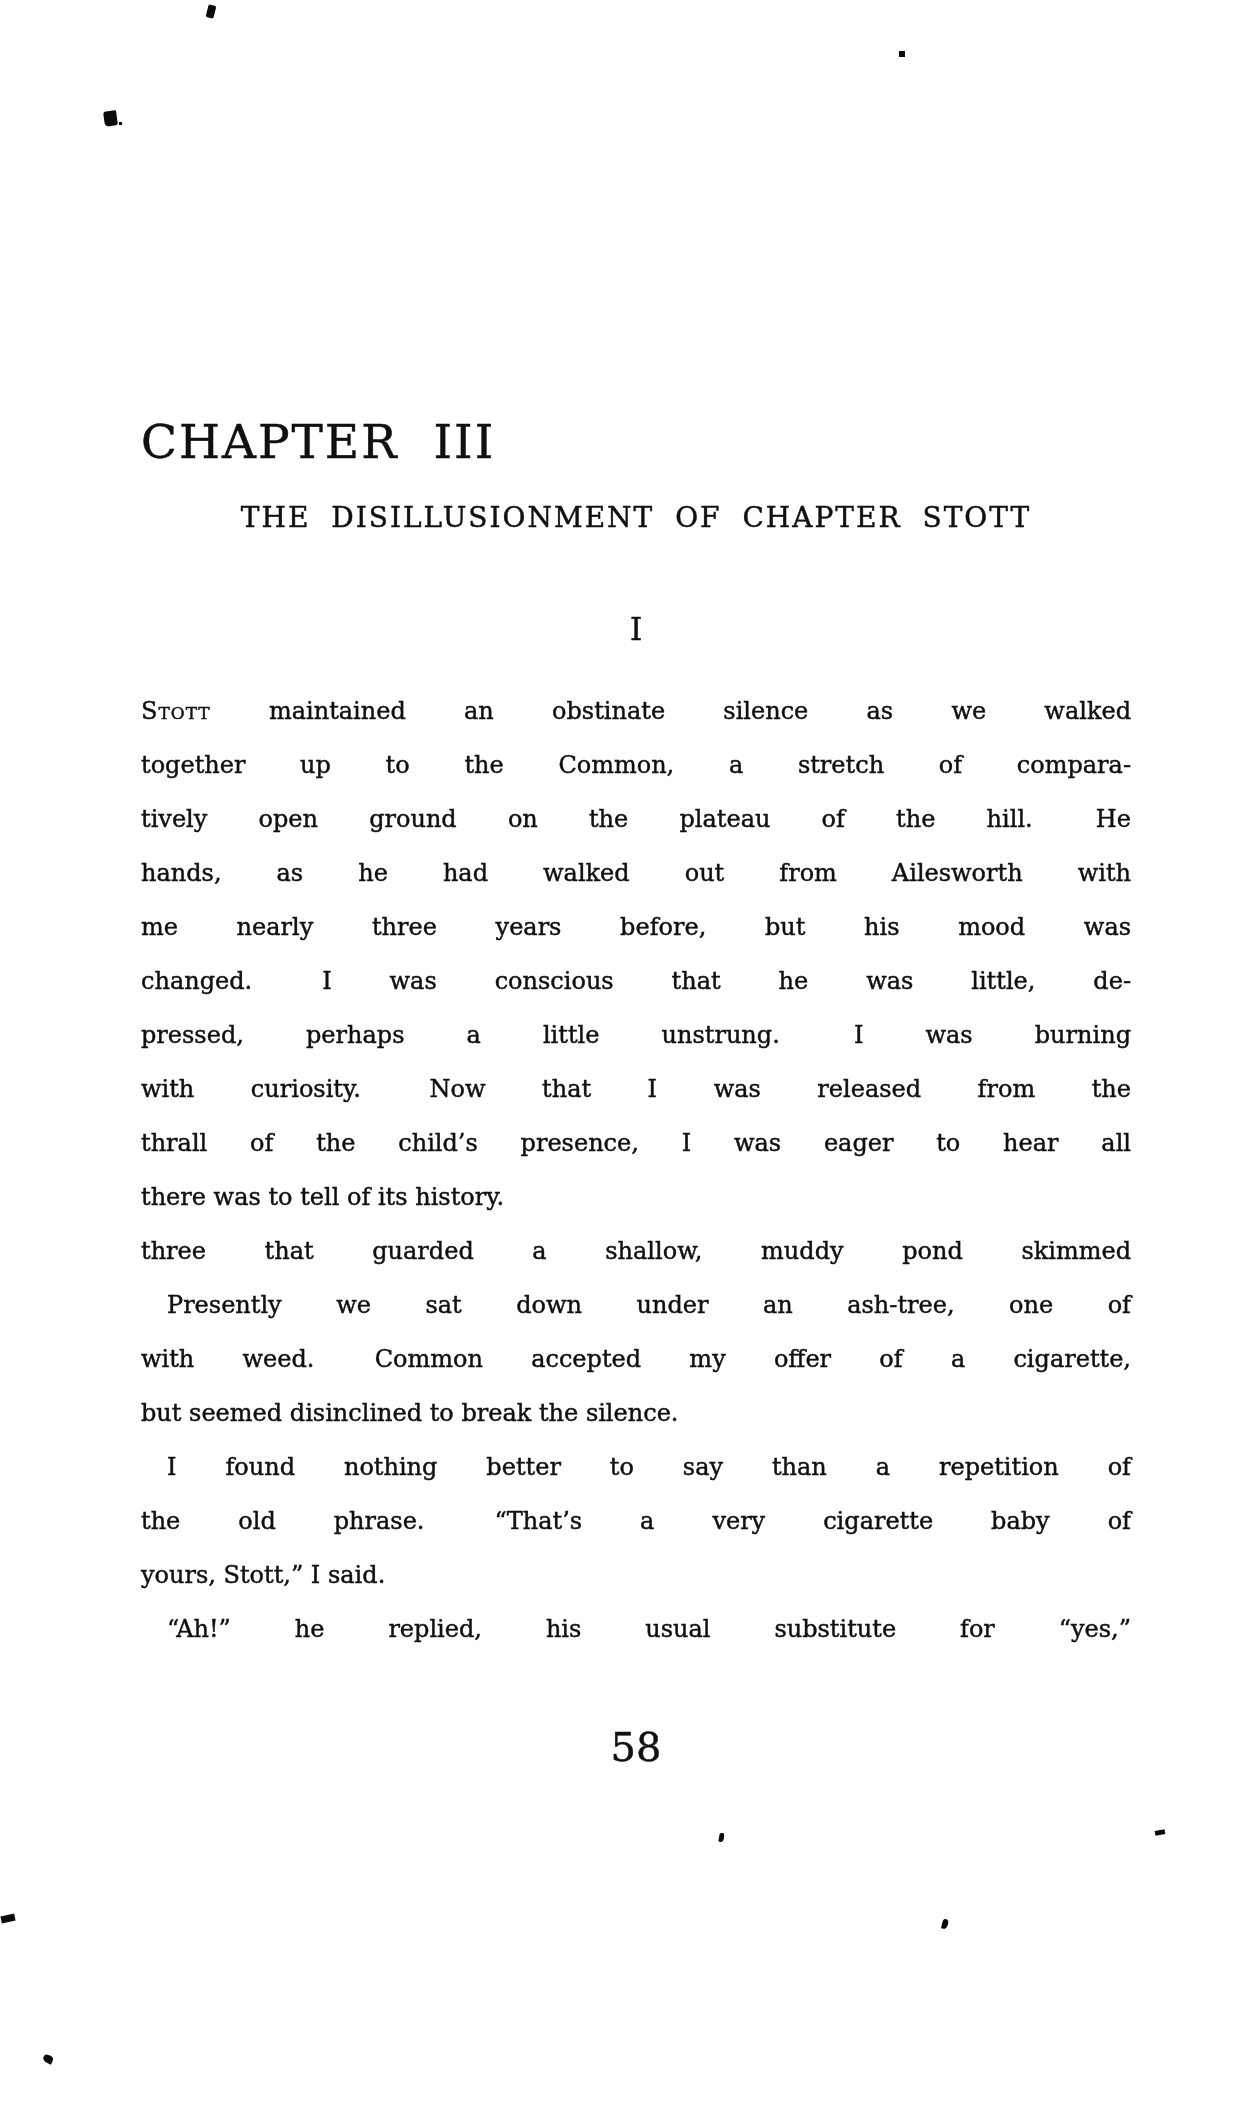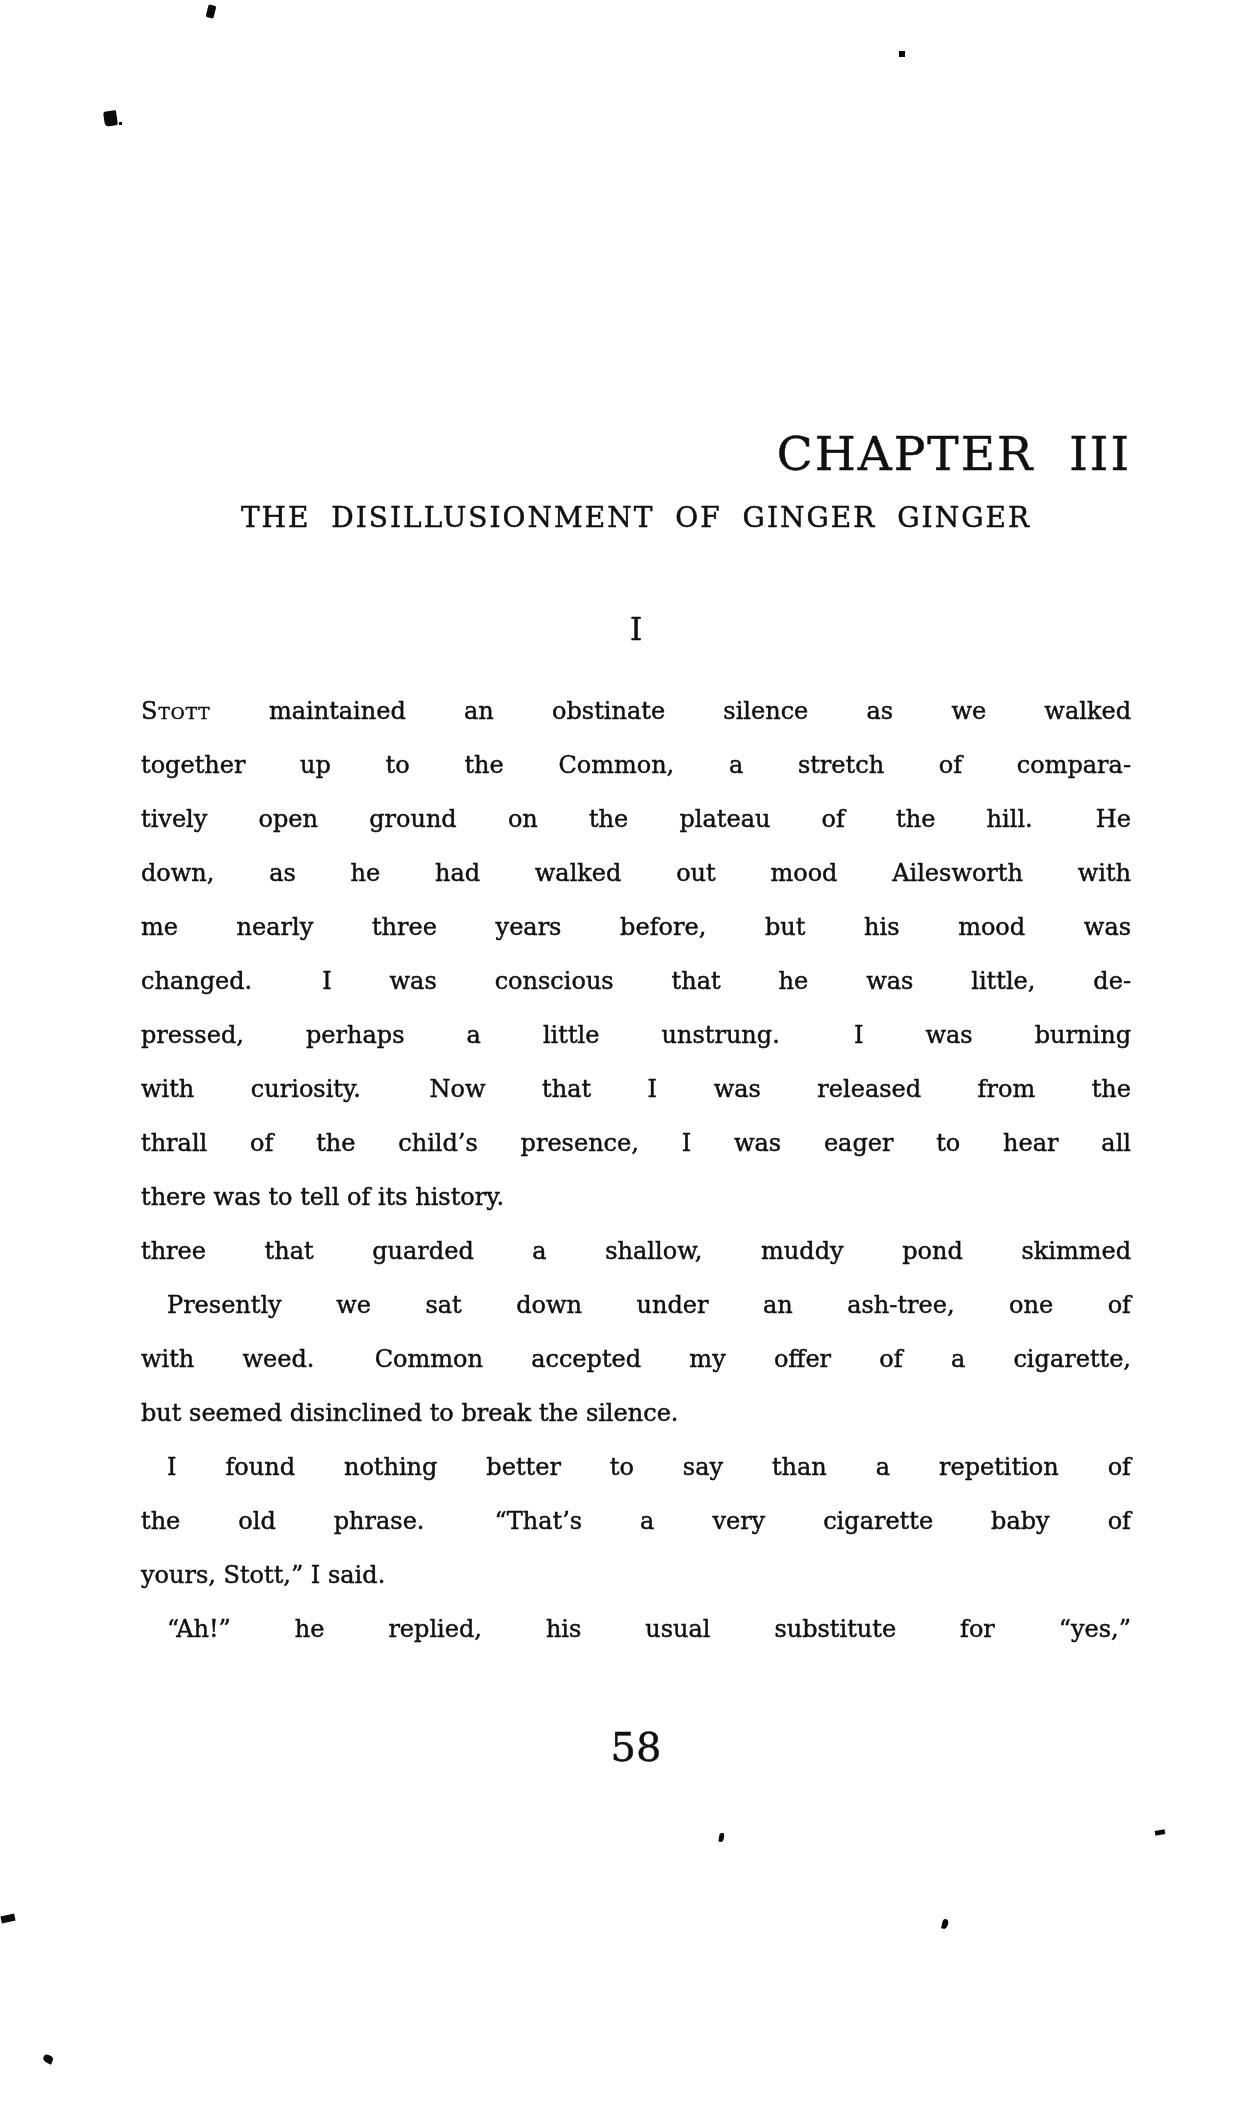--- a/index.html
+++ b/index.html
@@ -10,24 +10,24 @@
     height: 2125px;
     background: #ffffff;
     color: #101010;
     font-family: "DejaVu Serif", serif;
     -webkit-text-stroke: 0.45px currentColor;
     overflow: hidden;
   }
 
   .chapter-title {
     position: absolute;
-    top: 430px;
+    top: 418px;
     left: 141px;
     width: 990px;
-    text-align: right;
+    text-align: left;
     font-size: 47px;
     line-height: 1;
     letter-spacing: 2px;
     word-spacing: 18px;
     white-space: nowrap;
   }
 
   .chapter-subtitle {
     position: absolute;
     top: 504px;
@@ -98,29 +98,29 @@
   <i class="speck" style="left:119px; top:122px; width:3px; height:3px;"></i>
   <i class="speck" style="left:899px; top:51px; width:6px; height:6px;"></i>
   <i class="speck" style="left:719px; top:1833px; width:5px; height:9px; transform:rotate(8deg); border-radius:40% 40% 50% 0;"></i>
   <i class="speck" style="left:1155px; top:1830px; width:10px; height:5px; transform:rotate(-10deg);"></i>
   <i class="speck" style="left:942px; top:1919px; width:6px; height:10px; transform:rotate(12deg); border-radius:45% 45% 55% 0;"></i>
   <i class="speck" style="left:1px; top:1915px; width:14px; height:7px; transform:rotate(-12deg);"></i>
   <i class="speck" style="left:43px; top:2055px; width:10px; height:8px; transform:rotate(24deg); border-radius:50% 50% 0 60%;"></i>
 
   <div class="chapter-title">CHAPTER III</div>
 
-  <div class="chapter-subtitle">THE DISILLUSIONMENT OF GINGER GINGER</div>
+  <div class="chapter-subtitle">THE DISILLUSIONMENT OF CHAPTER STOTT</div>
 
   <div class="section-numeral">I</div>
 
   <div class="body-text">
       <div class="line"><span class="sc">Stott</span> maintained an obstinate silence as we walked</div>
       <div class="line">together up to the Common, a stretch of compara-</div>
       <div class="line">tively open ground on the plateau of the hill.  He</div>
-      <div class="line">down, as he had walked out mood Ailesworth with</div>
+      <div class="line">hands, as he had walked out from Ailesworth with</div>
       <div class="line">me nearly three years before, but his mood was</div>
       <div class="line">changed.  I was conscious that he was little, de-</div>
       <div class="line">pressed, perhaps a little unstrung.  I was burning</div>
       <div class="line">with curiosity.  Now that I was released from the</div>
       <div class="line">thrall of the child’s presence, I was eager to hear all</div>
       <div class="line left">there was to tell of its history.</div>
       <div class="line">three that guarded a shallow, muddy pond skimmed</div>
       <div class="line indent">Presently we sat down under an ash-tree, one of</div>
       <div class="line">with weed.  Common accepted my offer of a cigarette,</div>
       <div class="line left">but seemed disinclined to break the silence.</div>

